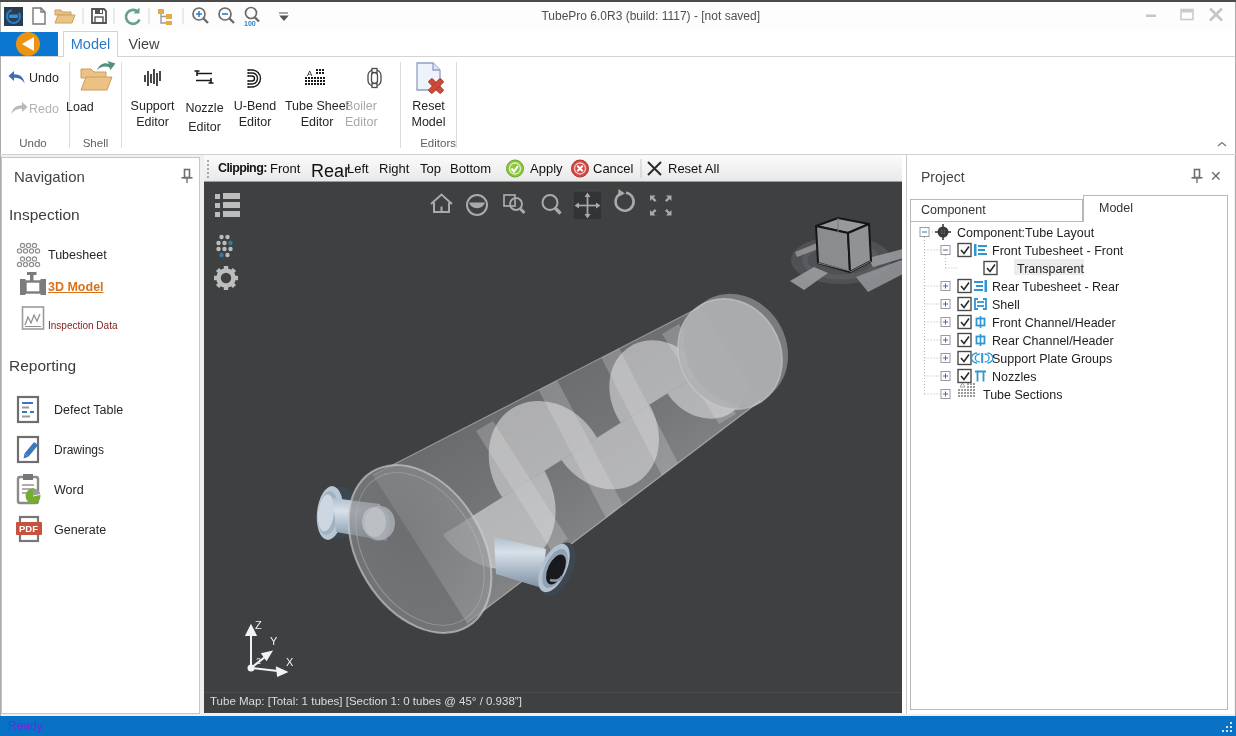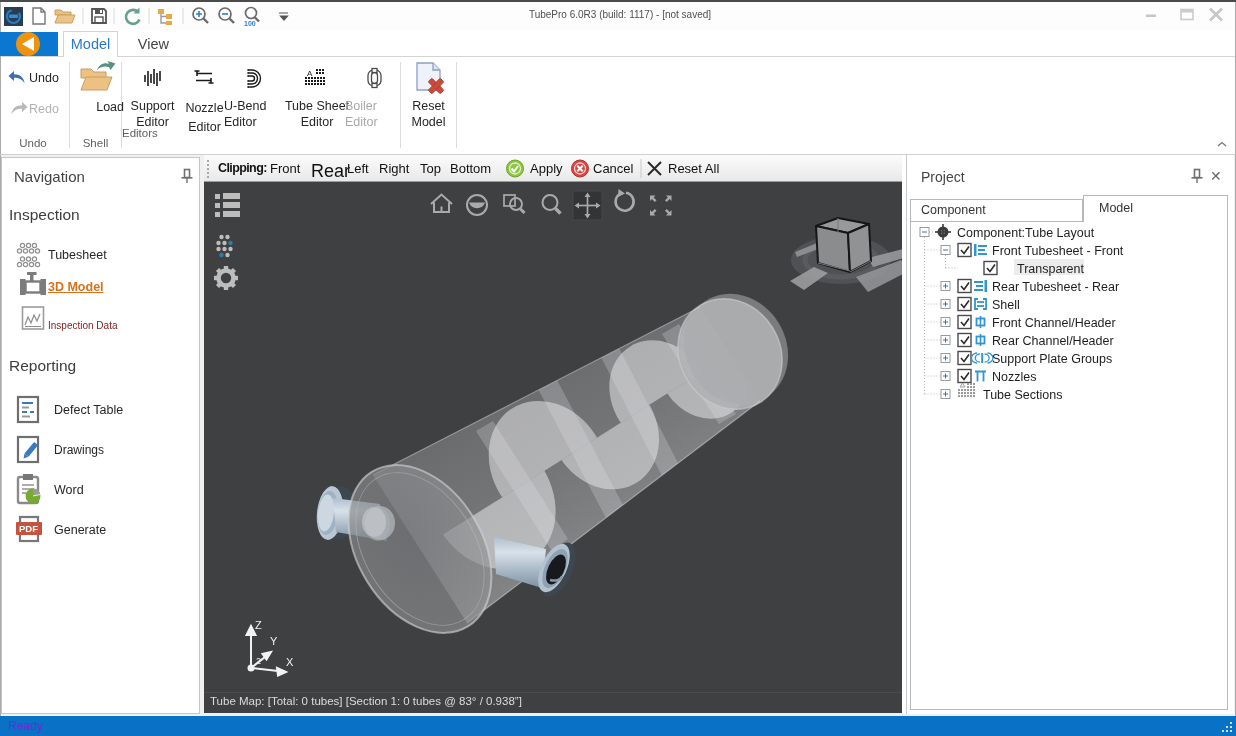--- a/index.html
+++ b/index.html
@@ -5,21 +5,21 @@
 .abs{position:absolute}
 .lbl{font-size:12.5px;color:#262626}
 </style></head>
 <body>
 
 <div class="abs" style="left:0;top:0;width:1236px;height:2px;background:#4b4b4b"></div>
 <div class="abs" style="left:0;top:2px;width:1px;height:714px;background:#aaa"></div>
 <div class="abs" style="left:1235px;top:2px;width:1px;height:714px;background:#aaa"></div>
 
 <div class="abs" id="titlebar" style="left:1px;top:2px;width:1234px;height:28px;background:#fdfdfd"></div>
-<div class="abs" style="left:480px;top:9px;width:280px;font-size:10px;color:#4f4f4f;text-align:center">TubePro 6.0R3 (build: 1117) - [not saved]</div>
+<div class="abs" style="left:480px;top:9px;width:280px;font-size:12px;color:#4f4f4f;text-align:right">TubePro 6.0R3 (build: 1117) - [not saved]</div>
 
 <svg class="abs" style="left:1140px;top:5px" width="90" height="20" viewBox="0 0 90 20">
   <rect x="6" y="9.5" width="10" height="2.5" fill="#c6c6c6"></rect>
   <rect x="41" y="4.5" width="12" height="10" fill="none" stroke="#cbcbcb" stroke-width="1.6"></rect>
   <rect x="41" y="4.5" width="12" height="3" fill="#cbcbcb"></rect>
   <path d="M70 3.5 L82 15.5 M82 3.5 L70 15.5" stroke="#c6c6c6" stroke-width="2.6"></path>
 </svg>
 
 <svg class="abs" style="left:0;top:2px" width="300" height="28" viewBox="0 0 300 28">
 
@@ -64,47 +64,47 @@
 
   <path d="M279 11 h9 M280.5 14 l3.5 4 3.5 -4 z" stroke="#555" stroke-width="1.2" fill="#555"></path>
 </svg>
 
 <div class="abs" style="left:1px;top:30px;width:1234px;height:26px;background:#fff"></div>
 <div class="abs" style="left:1px;top:56px;width:1234px;height:1px;background:#d4d4d4"></div>
 <div class="abs" style="left:0;top:32px;width:58px;height:24px;background:#0b77d0"></div>
 <div class="abs" style="left:16px;top:32px;width:24px;height:24px;border-radius:50%;background:#ee9310"></div>
 <div class="abs" style="left:22px;top:37px;width:0;height:0;border-top:7px solid transparent;border-bottom:7px solid transparent;border-right:12px solid #fff"></div>
 <div class="abs" style="left:63px;top:31px;width:55px;height:26px;background:#fff;border:1px solid #d4d4d4;border-bottom:none;text-align:center;font-size:14.5px;color:#2a78c8;line-height:25px">Model</div>
-<div class="abs" style="left:119px;top:31px;width:50px;height:25px;text-align:right;font-size:14.5px;color:#444;line-height:26px">View</div>
+<div class="abs" style="left:119px;top:31px;width:50px;height:25px;text-align:center;font-size:14.5px;color:#444;line-height:26px">View</div>
 
 <div class="abs" style="left:1px;top:57px;width:1234px;height:97px;background:#fff"></div>
 <div class="abs" style="left:0;top:154px;width:1236px;height:1px;background:#d0d0d0"></div>
 <div class="abs" style="left:69px;top:62px;width:1px;height:86px;background:#dcdcdc"></div>
 <div class="abs" style="left:121px;top:62px;width:1px;height:86px;background:#dcdcdc"></div>
 <div class="abs" style="left:400px;top:62px;width:1px;height:86px;background:#dcdcdc"></div>
 <div class="abs" style="left:456px;top:62px;width:1px;height:86px;background:#dcdcdc"></div>
 
 <div class="abs" style="left:2px;top:137px;width:62px;text-align:center;font-size:11.5px;color:#5f5f5f">Undo</div>
 <div class="abs" style="left:70px;top:137px;width:51px;text-align:center;font-size:11.5px;color:#5f5f5f">Shell</div>
-<div class="abs" style="left:122px;top:127px;width:334px;text-align:left;font-size:11.5px;color:#5f5f5f">Editors</div>
+<div class="abs" style="left:122px;top:137px;width:334px;text-align:right;font-size:11.5px;color:#5f5f5f">Editors</div>
 
 <svg class="abs" style="left:6px;top:66px" width="60" height="56" viewBox="0 0 60 56">
 
   <path d="M8 5 L2.5 10 L8 15 L8 11.8 C13 11.8 16.5 13.5 18.5 17.5 C18 11.5 14 8.3 8 8.3 Z" fill="#3e6db5"></path>
 
   <path d="M16 36 L21.5 41 L16 46 L16 42.8 C11 42.8 7.5 44.5 5.5 48.5 C6 42.5 10 39.3 16 39.3 Z" fill="#b9b9b9"></path>
 </svg>
 <div class="abs lbl" style="left:29px;top:71px">Undo</div>
 <div class="abs" style="left:29px;top:102px;font-size:12.5px;color:#b2b2b2">Redo</div>
 
-<div class="abs lbl" style="left:66px;top:100px;width:58px;text-align:right">Load</div>
+<div class="abs lbl" style="left:66px;top:100px;width:58px;text-align:left">Load</div>
 
 <div class="abs lbl" style="left:122px;top:99px;width:61px;text-align:center;line-height:15.5px">Support<br>Editor</div>
 <div class="abs lbl" style="left:174px;top:99px;width:61px;text-align:center;line-height:19px">Nozzle<br>Editor</div>
-<div class="abs lbl" style="left:224px;top:99px;width:62px;line-height:15.5px">U-Bend<br>Editor</div>
+<div class="abs lbl" style="left:224px;top:99px;width:62px;text-align:center;line-height:15.5px">U-Bend<br>Editor</div>
 <div class="abs lbl" style="left:272px;top:99px;width:90px;text-align:center;line-height:15.5px">Tube Sheet<br>Editor</div>
 <div class="abs" style="left:345px;top:99px;width:61px;text-align:left;line-height:15.5px;font-size:12.5px;color:#a8a8a8">Boiler<br>Editor</div>
 <div class="abs lbl" style="left:399px;top:99px;width:59px;text-align:center;line-height:15.5px">Reset<br>Model</div>
 <svg class="abs" style="left:1216px;top:140px" width="12" height="8" viewBox="0 0 12 8">
   <path d="M2 6 L6 2.5 L10 6" fill="none" stroke="#777" stroke-width="1.3"></path>
 </svg>
 <svg class="abs" style="left:0;top:57px" width="470" height="98" viewBox="0 0 470 98">
 
   <path d="M81 12 h10 l3 3 h12 v6 h-25 z" fill="#ecc183" stroke="#c89f62" stroke-width="1"></path>
   <path d="M81 33 l5 -13 h26 l-5 13 z" fill="#ecc183" stroke="#c89f62" stroke-width="1"></path>
@@ -364,21 +364,21 @@
 
   <g fill="#a9aaab">
     <path d="M446 13.5 h5.5 l-1.9 1.9 2.9 2.9 -1.7 1.7 -2.9 -2.9 -1.9 1.9 z"></path>
     <path d="M467.5 13.5 v5.5 l-1.9 -1.9 -2.9 2.9 -1.7 -1.7 2.9 -2.9 -1.9 -1.9 z"></path>
     <path d="M446 33.5 v-5.5 l1.9 1.9 2.9 -2.9 1.7 1.7 -2.9 2.9 1.9 1.9 z"></path>
     <path d="M467.5 33.5 h-5.5 l1.9 -1.9 -2.9 -2.9 1.7 -1.7 2.9 2.9 1.9 -1.9 z"></path>
   </g>
 </svg>
 
 <div class="abs" style="left:204px;top:692px;width:698px;height:1px;background:#4a4b4c"></div>
-<div class="abs" style="left:210px;top:695px;font-size:11.5px;color:#dcdcdc">Tube Map: [Total: 0 tubes] [Section 1: 0 tubes @ 83° / 0.938”]</div>
+<div class="abs" style="left:210px;top:695px;font-size:11.5px;color:#dcdcdc">Tube Map: [Total: 1 tubes] [Section 1: 0 tubes @ 45° / 0.938”]</div>
 
 <svg class="abs" style="left:204px;top:182px" width="698" height="510" viewBox="0 0 698 510">
   <defs>
     <linearGradient id="shellg" x1="169" y1="293" x2="263" y2="441" gradientUnits="userSpaceOnUse">
       <stop offset="0" stop-color="#949699" stop-opacity=".5"></stop>
       <stop offset=".45" stop-color="#aeb0b2" stop-opacity=".46"></stop>
       <stop offset="1" stop-color="#c6c8ca" stop-opacity=".5"></stop>
     </linearGradient>
     <radialGradient id="nearg" cx=".45" cy=".4" r=".85">
       <stop offset="0" stop-color="#7e8083" stop-opacity=".72"></stop>

